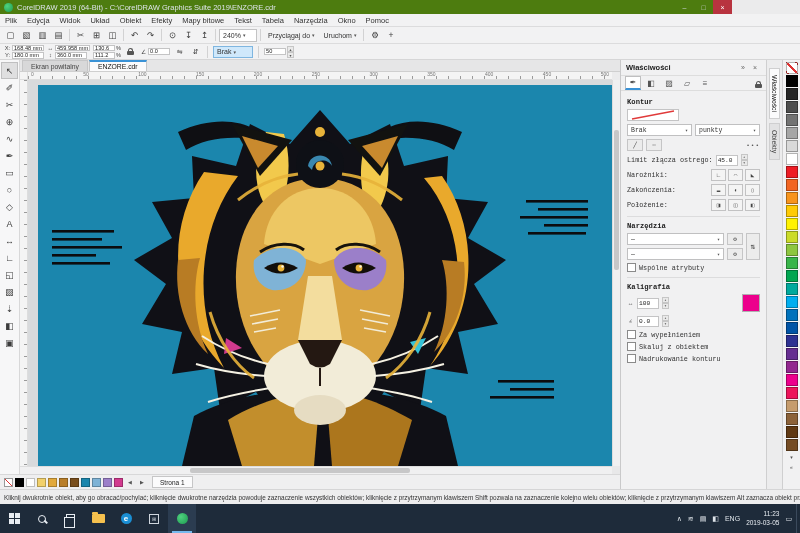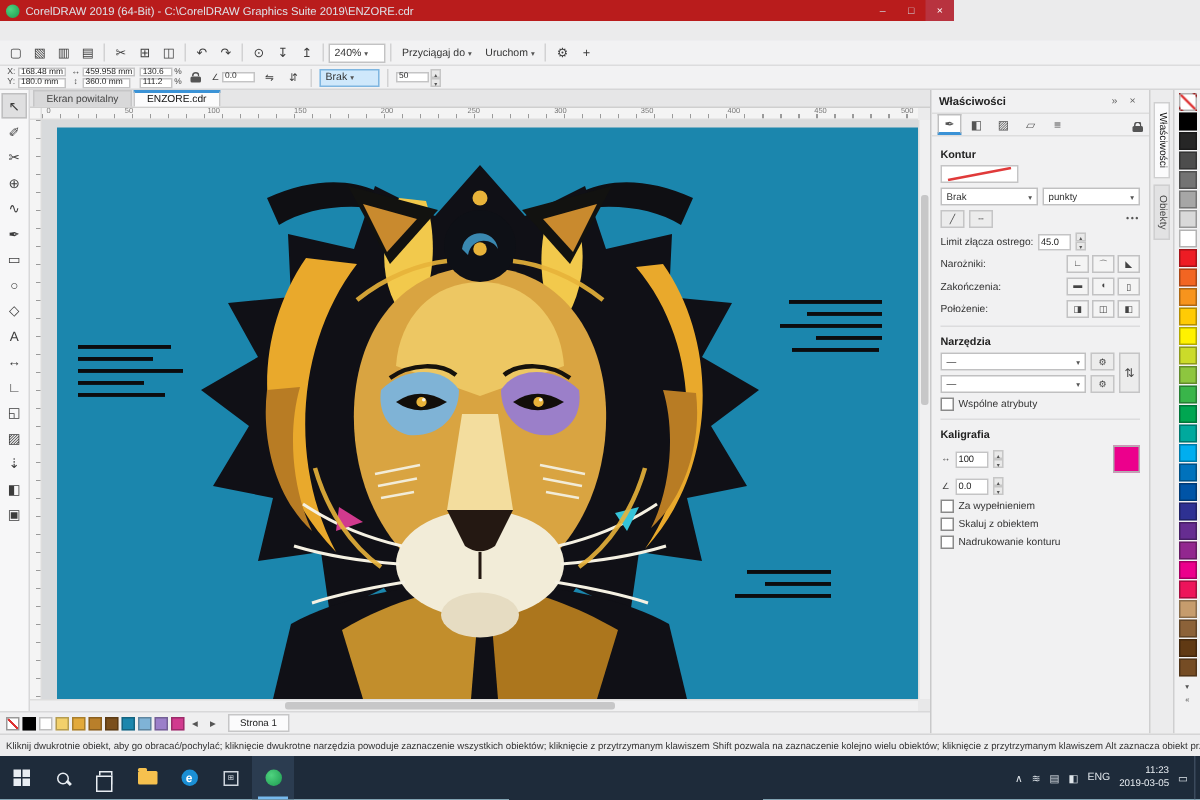--- a/index.html
+++ b/index.html
@@ -1,21 +1,21 @@
 <!DOCTYPE html>
 <html><head>
 <meta charset="utf-8">
 <style>
   * { margin:0; padding:0; box-sizing:border-box; }
   html,body { width:800px; height:533px; overflow:hidden; }
   body { font-family:"Liberation Sans", sans-serif; }
   .app { position:relative; width:800px; height:533px; background:#ebebec; color:#2b2b2b; font-size:8px; }
 
   
-  .titlebar { position:absolute; left:0; top:0; width:636px; height:14px; background:#b91c1c; color:#dde3e9; display:flex; align-items:center; font-size:7.5px; }
+  .titlebar { position:absolute; left:0; top:0; width:732px; height:14px; background:#4d7c0f; color:#dde3e9; display:flex; align-items:center; font-size:7.5px; }
   .app-logo { width:9px; height:9px; margin:0 4px; border-radius:50%; background:radial-gradient(circle at 35% 35%, #4fd37f, #1d9a50); flex:0 0 auto; }
   .title-text { white-space:nowrap; overflow:hidden; }
   .win-controls { margin-left:auto; display:flex; height:14px; }
   .win-btn { width:19px; height:14px; display:flex; align-items:center; justify-content:center; font-size:7px; color:#cfd6dc; }
   .win-btn.close { background:#b8333f; color:#fff; }
 
   
   .menubar { position:absolute; left:0; top:14px; width:800px; height:13px; background:#f2f2f3; border-bottom:1px solid #dcdcdd; display:flex; align-items:center; font-size:7.5px; color:#333; }
   .menu-item { padding:0 5px; height:13px; display:flex; align-items:center; }
 
@@ -81,21 +81,21 @@
   
   .docker { position:absolute; left:620px; top:60px; width:146px; height:429px; background:#f1f1f2; border-left:1px solid #c9c9ca; font-size:6.8px; color:#333; }
   .docker-head { height:15px; display:flex; align-items:center; padding:0 5px; }
   .docker-title { font-weight:bold; font-size:7.5px; color:#222; }
   .dk-ico { margin-left:auto; width:12px; text-align:center; color:#666; font-size:7px; }
   .dk-ico + .dk-ico { margin-left:0; }
   .dk-tabs { height:16px; display:flex; align-items:center; gap:2px; border-top:1px solid #ddd; border-bottom:1px solid #ddd; padding:0 4px; }
   .dk-tab { width:16px; height:14px; display:flex; align-items:center; justify-content:center; font-size:8px; color:#555; }
   .dk-tab.active { background:#fff; border:1px solid #bfbfc0; border-bottom:2px solid #3a92d6; }
   .dk-lock { margin-left:auto; }
-  .dk-body { padding:4px 6px; }
+  .dk-body { padding:4px 6px;font-family:Liberation Mono, monospace; }
   .dk-heading { font-weight:bold; font-size:7.2px; color:#222; margin:3px 0 3px; }
   .dk-row { display:flex; align-items:center; gap:3px; margin-bottom:3px; }
   .line-preview { width:52px; height:12px; background:#fff; border:1px solid #c4c4c5; position:relative; overflow:hidden; }
   .dcombo { height:12px; background:#fff; border:1px solid #c0c0c1; display:flex; align-items:center; padding:0 3px; gap:2px; font-size:6.5px; flex:1; }
   .dcombo .caret { margin-left:auto; font-size:5px; color:#555; }
   .ibtn { width:16px; height:12px; background:#ececec; border:1px solid #c5c5c6; display:flex; align-items:center; justify-content:center; font-size:6px; color:#444; }
   .more { margin-left:auto; letter-spacing:1px; color:#555; font-size:6px; }
   .dlabel { color:#333; }
   .opt-group { display:flex; gap:2px; margin-left:auto; }
   .opt-btn { width:15px; height:12px; background:#f4f4f4; border:1px solid #c2c2c3; display:flex; align-items:center; justify-content:center; font-size:6px; color:#444; }
@@ -148,20 +148,34 @@
   <div class="titlebar">
     <span class="app-logo"></span>
     <span class="title-text">CorelDRAW 2019 (64-Bit) - C:\CorelDRAW Graphics Suite 2019\ENZORE.cdr</span>
     <span class="win-controls">
       <span class="win-btn">–</span>
       <span class="win-btn">□</span>
       <span class="win-btn close">×</span>
     </span>
   </div>
 
+  <div class="menubar">
+    <span class="menu-item">Plik</span>
+    <span class="menu-item">Edycja</span>
+    <span class="menu-item">Widok</span>
+    <span class="menu-item">Układ</span>
+    <span class="menu-item">Obiekt</span>
+    <span class="menu-item">Efekty</span>
+    <span class="menu-item">Mapy bitowe</span>
+    <span class="menu-item">Tekst</span>
+    <span class="menu-item">Tabela</span>
+    <span class="menu-item">Narzędzia</span>
+    <span class="menu-item">Okno</span>
+    <span class="menu-item">Pomoc</span>
+  </div>
 
   <div class="toolbar">
     <span class="tbtn">
         <span>▢</span>
       </span>
     <span class="tbtn">
         <span>▧</span>
       </span>
     <span class="tbtn">
         <span>▥</span>

